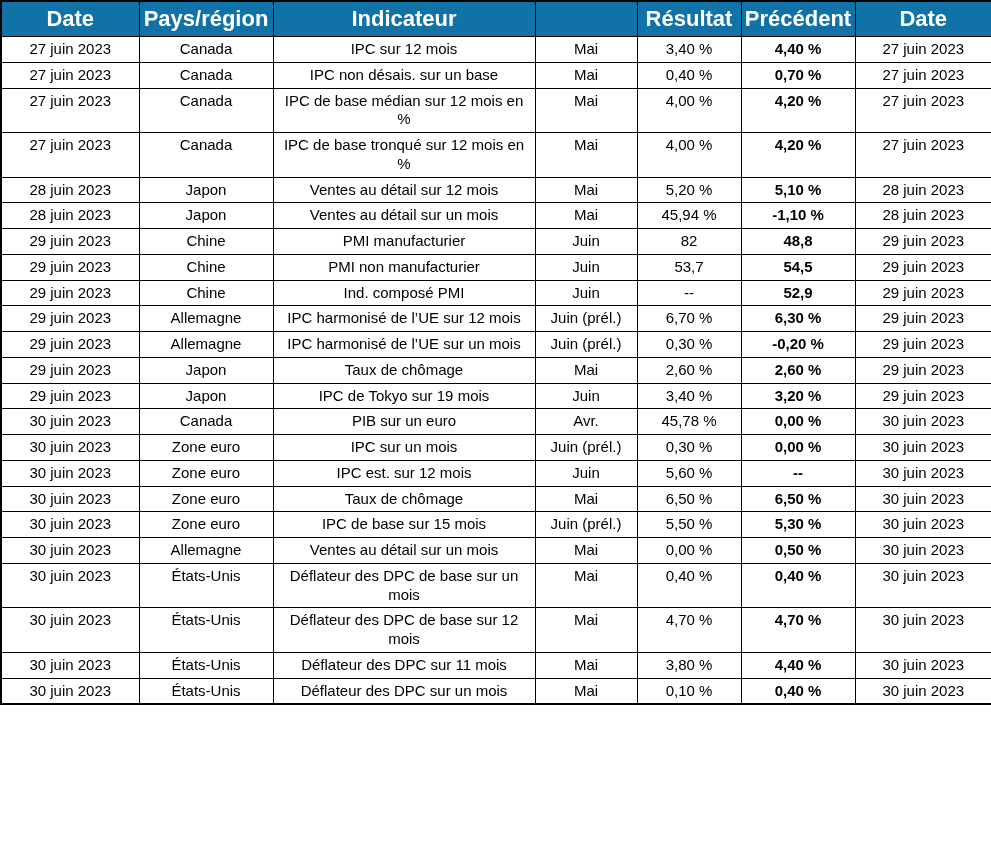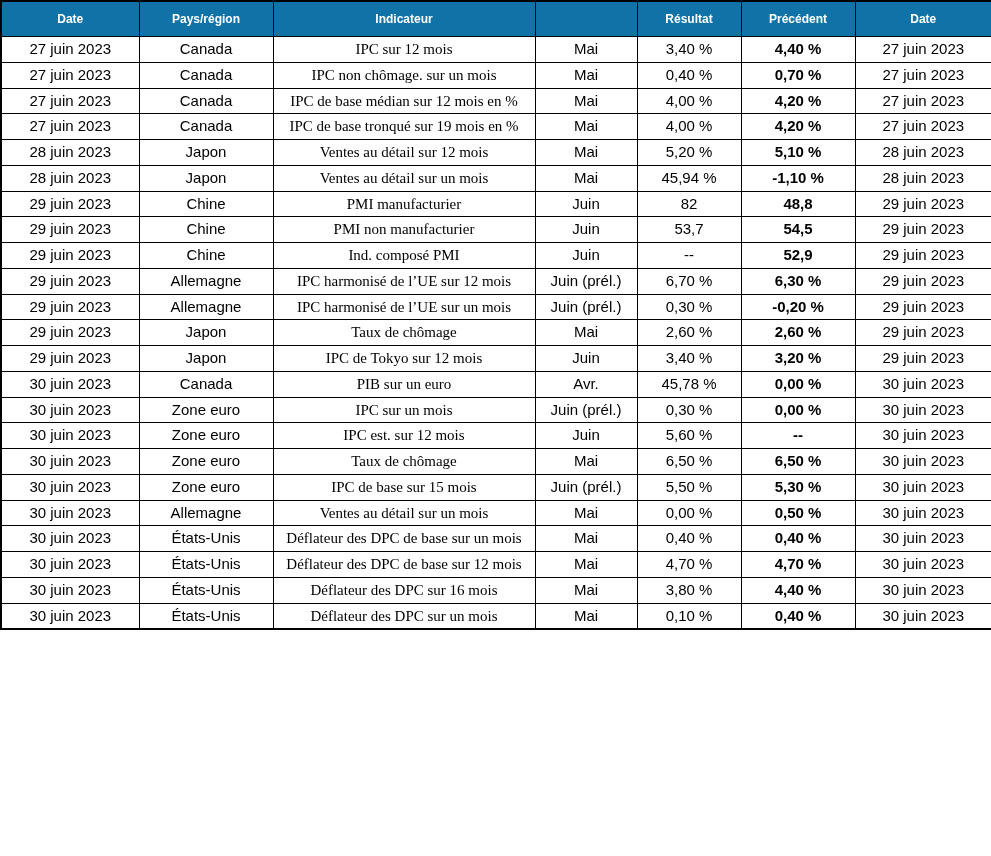--- a/index.html
+++ b/index.html
@@ -16,39 +16,39 @@
   #econ-table {
     border-collapse: collapse;
     table-layout: fixed;
     width: 991px;
     border: 2px solid #000000;
   }
   #econ-table th {
     background: #1172a8;
     color: #ffffff;
     font-weight: bold;
-    font-size: 12px;
+    font-size: 22px;
     text-align: center;
     vertical-align: middle;
     padding: 4px 2px;
     border: 1px solid #000000;
     height: 26px;
   }
   #econ-table td {
     border: 1px solid #000000;
     font-size: 15px;
     color: #000000;
     text-align: center;
     vertical-align: top;
     padding: 3px 3px;
     line-height: 1.25;
   }
   .col-date1 { width: 138px; }
   .col-pays  { width: 134px; }
-  .col-ind   { width: 262px; font-family: Liberation Serif, serif; }
+  .col-ind   { width: 262px; }
   .col-per   { width: 102px; }
   .col-res   { width: 104px; }
   .col-prec  { width: 114px; font-weight: bold; }
   .col-date2 { width: 137px; }
   th.blank-head { background: #1172a8; }
 </style>
 </head>
 <body>
 
 <table id="econ-table">
@@ -78,39 +78,39 @@
         <td class="col-pays">Canada</td>
         <td class="col-ind">IPC sur 12 mois</td>
         <td class="col-per">Mai</td>
         <td class="col-res">3,40 %</td>
         <td class="col-prec">4,40 %</td>
         <td class="col-date2">27 juin 2023</td>
       </tr>
       <tr>
         <td class="col-date1">27 juin 2023</td>
         <td class="col-pays">Canada</td>
-        <td class="col-ind">IPC non chômage. sur un mois</td>
+        <td class="col-ind">IPC non désais. sur un base</td>
         <td class="col-per">Mai</td>
         <td class="col-res">0,40 %</td>
         <td class="col-prec">0,70 %</td>
         <td class="col-date2">27 juin 2023</td>
       </tr>
       <tr>
         <td class="col-date1">27 juin 2023</td>
         <td class="col-pays">Canada</td>
         <td class="col-ind">IPC de base médian sur 12 mois en %</td>
         <td class="col-per">Mai</td>
         <td class="col-res">4,00 %</td>
         <td class="col-prec">4,20 %</td>
         <td class="col-date2">27 juin 2023</td>
       </tr>
       <tr>
         <td class="col-date1">27 juin 2023</td>
         <td class="col-pays">Canada</td>
-        <td class="col-ind">IPC de base tronqué sur 19 mois en %</td>
+        <td class="col-ind">IPC de base tronqué sur 12 mois en %</td>
         <td class="col-per">Mai</td>
         <td class="col-res">4,00 %</td>
         <td class="col-prec">4,20 %</td>
         <td class="col-date2">27 juin 2023</td>
       </tr>
       <tr>
         <td class="col-date1">28 juin 2023</td>
         <td class="col-pays">Japon</td>
         <td class="col-ind">Ventes au détail sur 12 mois</td>
         <td class="col-per">Mai</td>
@@ -177,21 +177,21 @@
         <td class="col-pays">Japon</td>
         <td class="col-ind">Taux de chômage</td>
         <td class="col-per">Mai</td>
         <td class="col-res">2,60 %</td>
         <td class="col-prec">2,60 %</td>
         <td class="col-date2">29 juin 2023</td>
       </tr>
       <tr>
         <td class="col-date1">29 juin 2023</td>
         <td class="col-pays">Japon</td>
-        <td class="col-ind">IPC de Tokyo sur 12 mois</td>
+        <td class="col-ind">IPC de Tokyo sur 19 mois</td>
         <td class="col-per">Juin</td>
         <td class="col-res">3,40 %</td>
         <td class="col-prec">3,20 %</td>
         <td class="col-date2">29 juin 2023</td>
       </tr>
       <tr>
         <td class="col-date1">30 juin 2023</td>
         <td class="col-pays">Canada</td>
         <td class="col-ind">PIB sur un euro</td>
         <td class="col-per">Avr.</td>
@@ -258,21 +258,21 @@
         <td class="col-pays">États-Unis</td>
         <td class="col-ind">Déflateur des DPC de base sur 12 mois</td>
         <td class="col-per">Mai</td>
         <td class="col-res">4,70 %</td>
         <td class="col-prec">4,70 %</td>
         <td class="col-date2">30 juin 2023</td>
       </tr>
       <tr>
         <td class="col-date1">30 juin 2023</td>
         <td class="col-pays">États-Unis</td>
-        <td class="col-ind">Déflateur des DPC sur 16 mois</td>
+        <td class="col-ind">Déflateur des DPC sur 11 mois</td>
         <td class="col-per">Mai</td>
         <td class="col-res">3,80 %</td>
         <td class="col-prec">4,40 %</td>
         <td class="col-date2">30 juin 2023</td>
       </tr>
       <tr>
         <td class="col-date1">30 juin 2023</td>
         <td class="col-pays">États-Unis</td>
         <td class="col-ind">Déflateur des DPC sur un mois</td>
         <td class="col-per">Mai</td>

